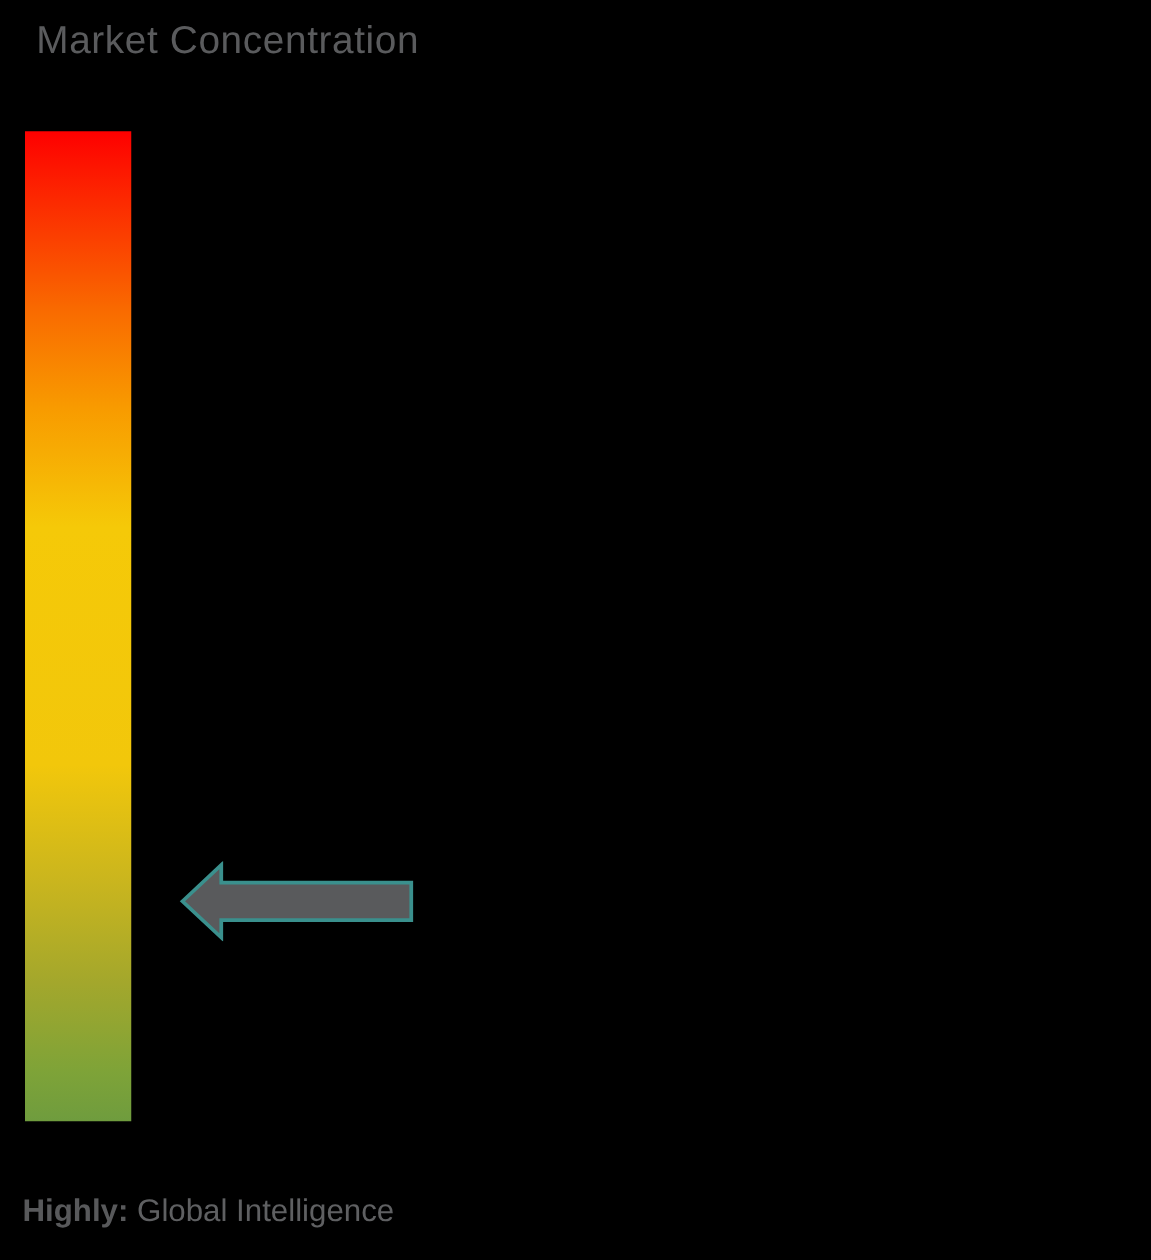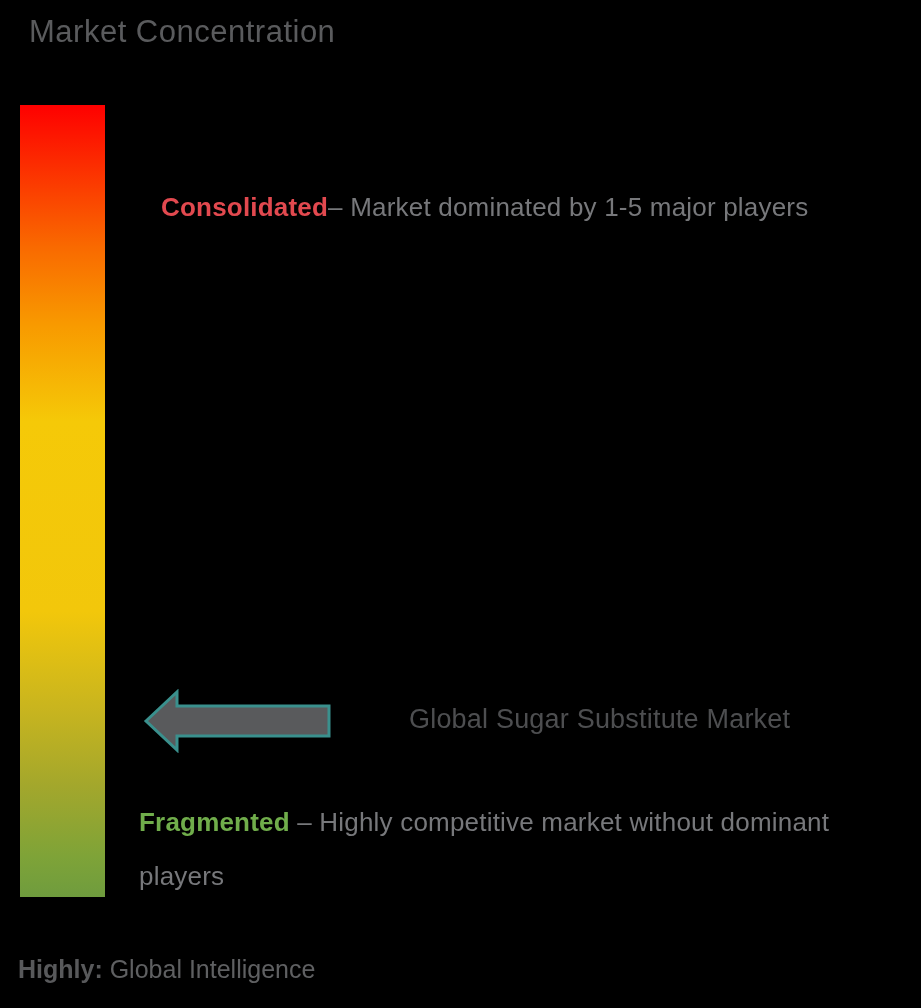--- a/index.html
+++ b/index.html
@@ -91,34 +91,26 @@
 </style>
 </head>
 <body>
 
 <div id="stage">
 
   <div class="title">Market Concentration</div>
 
   <div class="scale-bar" style="background: linear-gradient(rgb(254, 0, 0) 0%, rgb(249, 106, 0) 18%, rgb(248, 155, 0) 28%, rgb(245, 201, 8) 40%, rgb(242, 199, 11) 64%, rgb(201, 181, 30) 76%, rgb(163, 167, 44) 86%, rgb(126, 163, 56) 95%, rgb(111, 156, 62) 100%);"></div>
 
-  <div class="consolidated-line">
-    <span class="bold-label">Consolidated</span><span>– Market dominated by 1-5 major players</span>
-  </div>
 
   <div class="arrow-wrap">
     <svg width="190" height="64" viewBox="0 0 190 64" xmlns="http://www.w3.org/2000/svg">
       <polygon points="4,32 35,3 35,17 187,17 187,47 35,47 35,61" stroke-width="3" stroke-linejoin="miter" fill="#595a5c" stroke="#3a908d"></polygon>
     </svg>
   </div>
 
-  <div class="pointer-label">Global Sugar Substitute Market</div>
 
-  <div class="fragmented-block">
-    <span class="bold-label">Fragmented</span><span> – Highly competitive market without dominant</span><br>
-    <span>players</span>
-  </div>
 
   <div class="source-line">
     <span class="bold-label">Highly:</span><span> Global Intelligence</span>
   </div>
 
 </div>
 
 </body></html>

